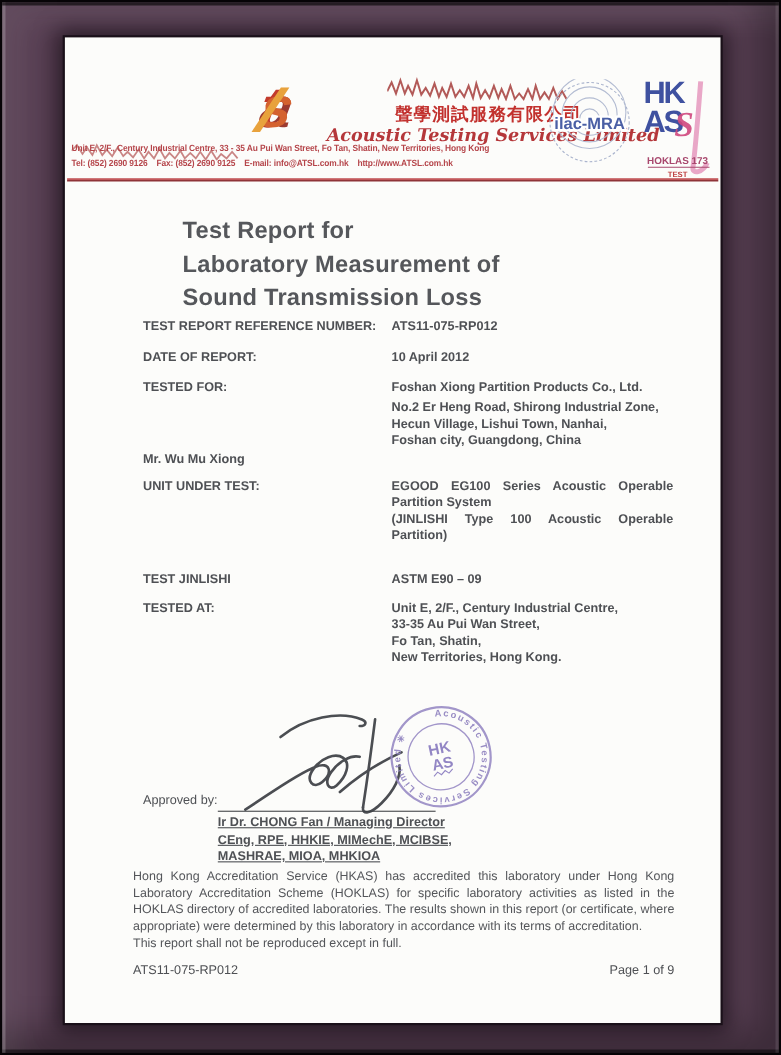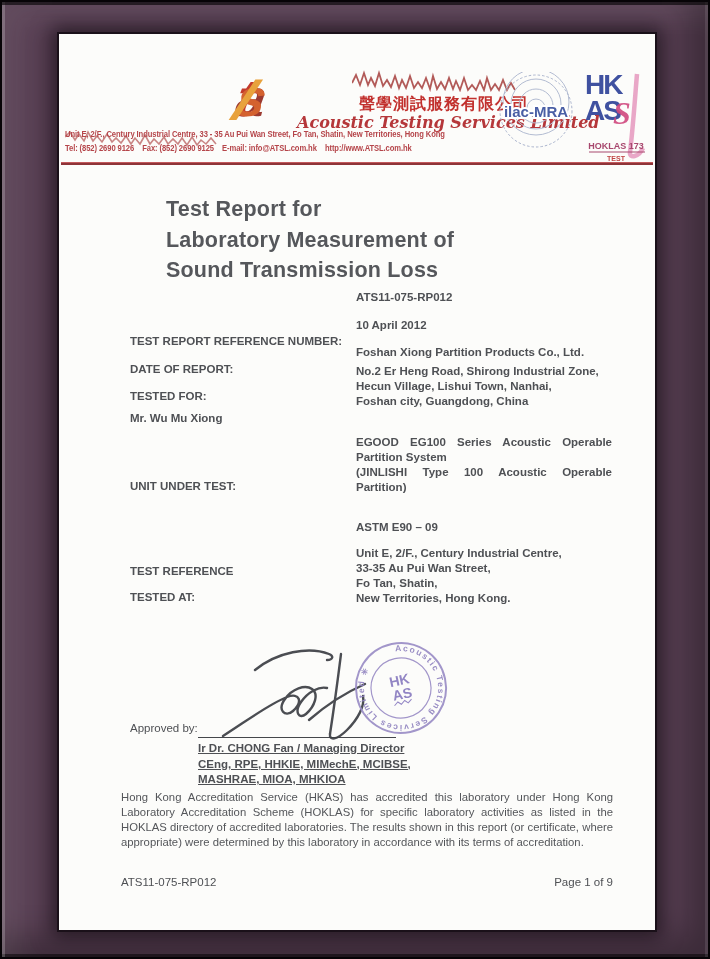--- a/index.html
+++ b/index.html
@@ -42,21 +42,21 @@
   .hkas { left:524px; top:34px; }
 
   
   .title { left:71px; top:160px; font-size:21.5px; font-weight:bold; color:#55575b;
            line-height:30.5px; letter-spacing:.2px; }
   .title div { position:static;margin-left:36px; }
 
   
   .row { left:71px; width:482px; display:flex; font-size:11.5px; font-weight:bold;
          line-height:15px; color:#4e5054; }
-  .row .lbl { position:static; width:226px; flex:none;margin-top:44px; }
+  .row .lbl { position:static; width:226px; flex:none; }
   .row .val { position:static; width:256px; }
   .pre  { white-space:pre-line; }
   .nowrap { white-space:nowrap; }
   .just { text-align:justify; }
   .just div { position:static; text-align:justify; }
 
   
   .approved { left:71px; top:688px; font-size:11.5px; color:#4e5054; }
   .sigline  { left:139px; top:703px; width:198px; height:0; border-top:1.6px solid #45474b; }
   .sig      { left:158px; top:610px; }
@@ -148,21 +148,21 @@
         <div class="val nowrap">Mr. Wu Mu Xiong</div>
       </div>
       <div class="row" style="top:401px">
         <div class="lbl">UNIT UNDER TEST:</div>
         <div class="val just">
           <div>EGOOD EG100 Series Acoustic Operable Partition System</div>
           <div>(JINLISHI Type 100 Acoustic Operable Partition)</div>
         </div>
       </div>
       <div class="row" style="top:486px">
-        <div class="lbl">TEST REFERENCE</div>
+        <div class="lbl">TEST JINLISHI</div>
         <div class="val nowrap">ASTM E90 – 09</div>
       </div>
       <div class="row" style="top:512px">
         <div class="lbl">TESTED AT:</div>
         <div class="val pre">Unit E, 2/F., Century Industrial Centre,
 33-35 Au Pui Wan Street,
 Fo Tan, Shatin,
 New Territories, Hong Kong.</div>
       </div>
 
@@ -193,20 +193,21 @@
         <path d="M 38,64 l4,-3 3,3 4,-3 3,3 4,-3" fill="none" stroke="#8a7cc0" stroke-width="1"></path>
       </svg>
 
       <div class="name">
         <div>Ir Dr. CHONG Fan / Managing Director</div>
         <div>CEng, RPE, HHKIE, MIMechE, MCIBSE,</div>
         <div>MASHRAE, MIOA, MHKIOA</div>
       </div>
 
       <div class="accred">Hong Kong Accreditation Service (HKAS) has accredited this laboratory under Hong Kong Laboratory Accreditation Scheme (HOKLAS) for specific laboratory activities as listed in the HOKLAS directory of accredited laboratories. The results shown in this report (or certificate, where appropriate) were determined by this laboratory in accordance with its terms of accreditation.</div>
+      <div class="note">This report shall not be reproduced except in full.</div>
       <div class="brow">
         <div>ATS11-075-RP012</div>
         <div>Page 1 of 9</div>
       </div>
 
     </div>
   </div>
 </div>
 
 </body></html>

